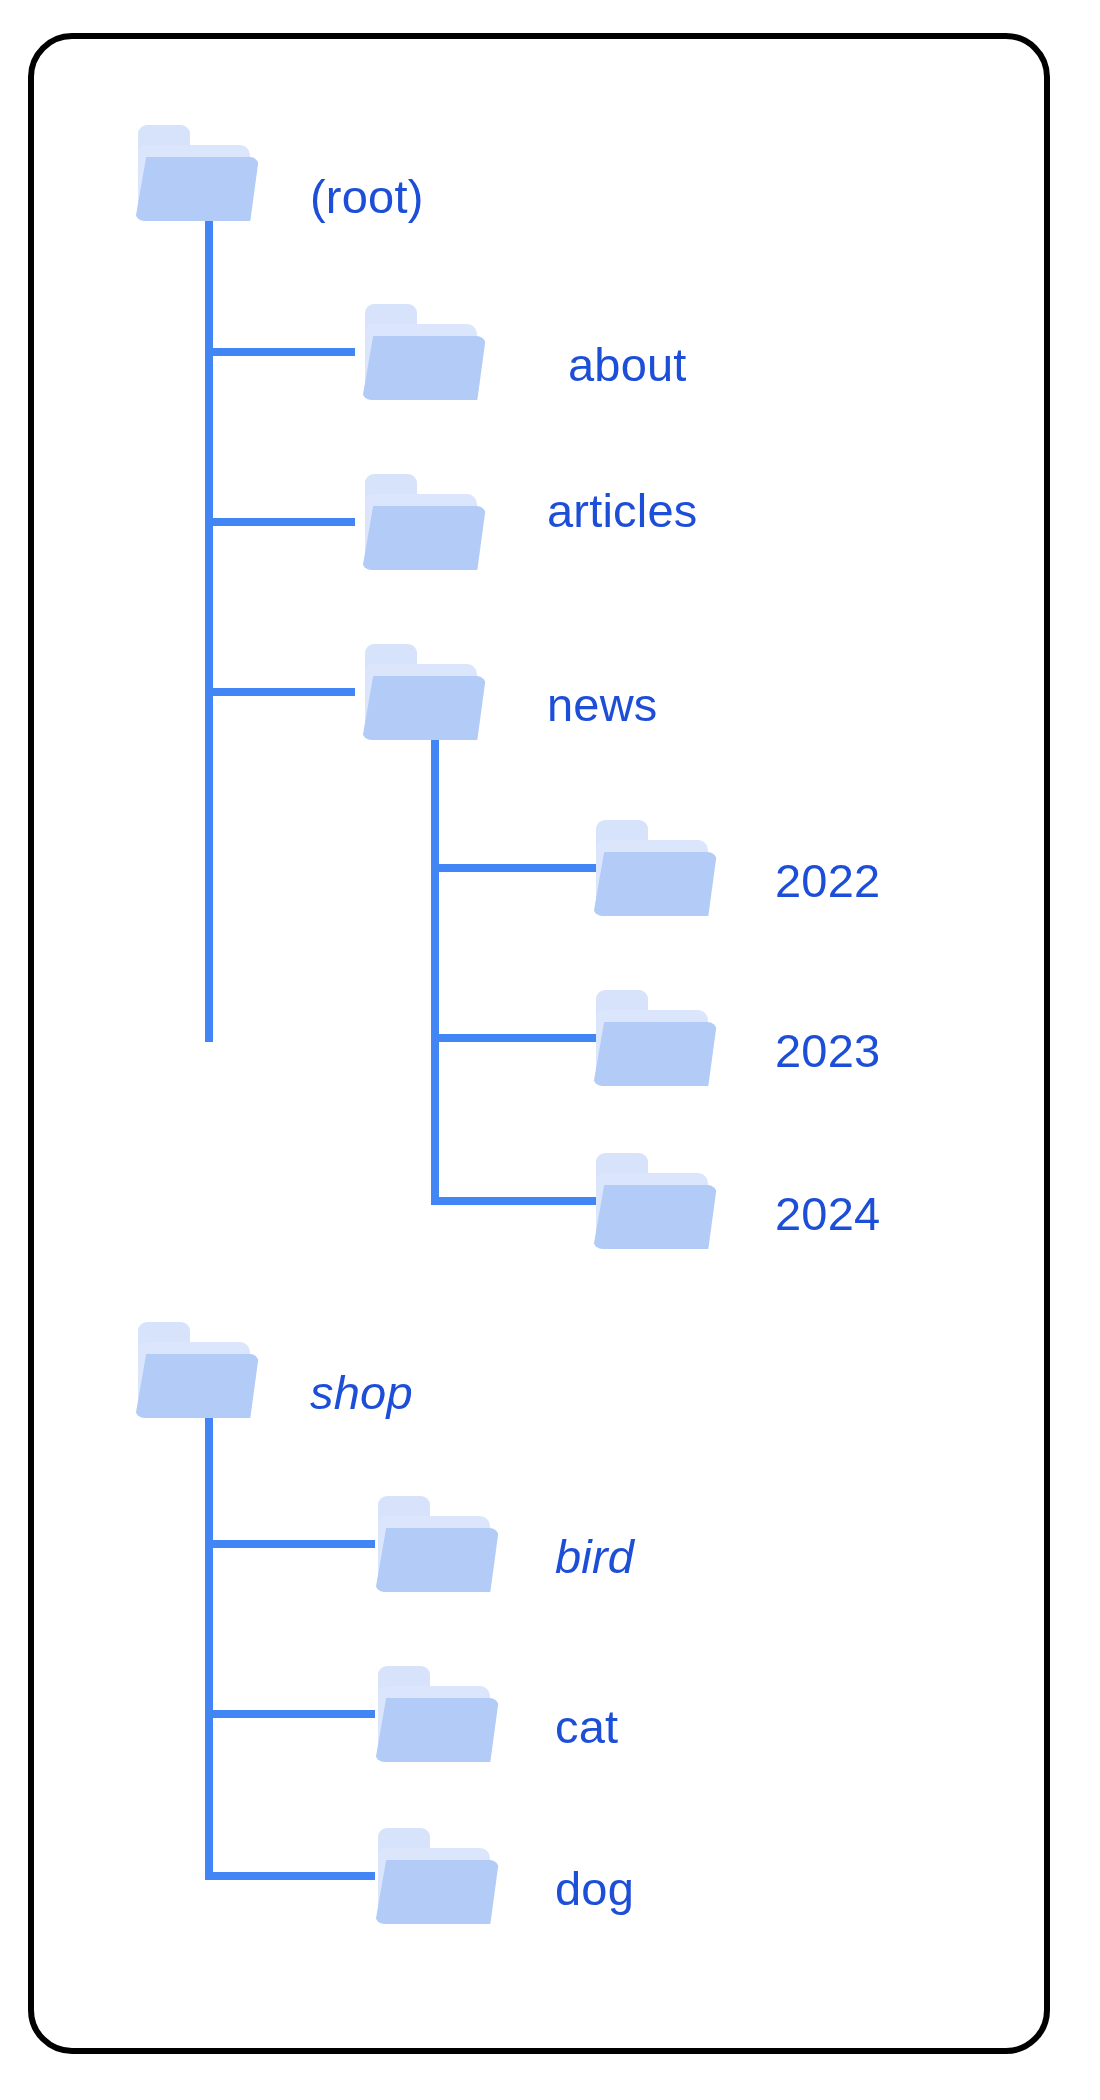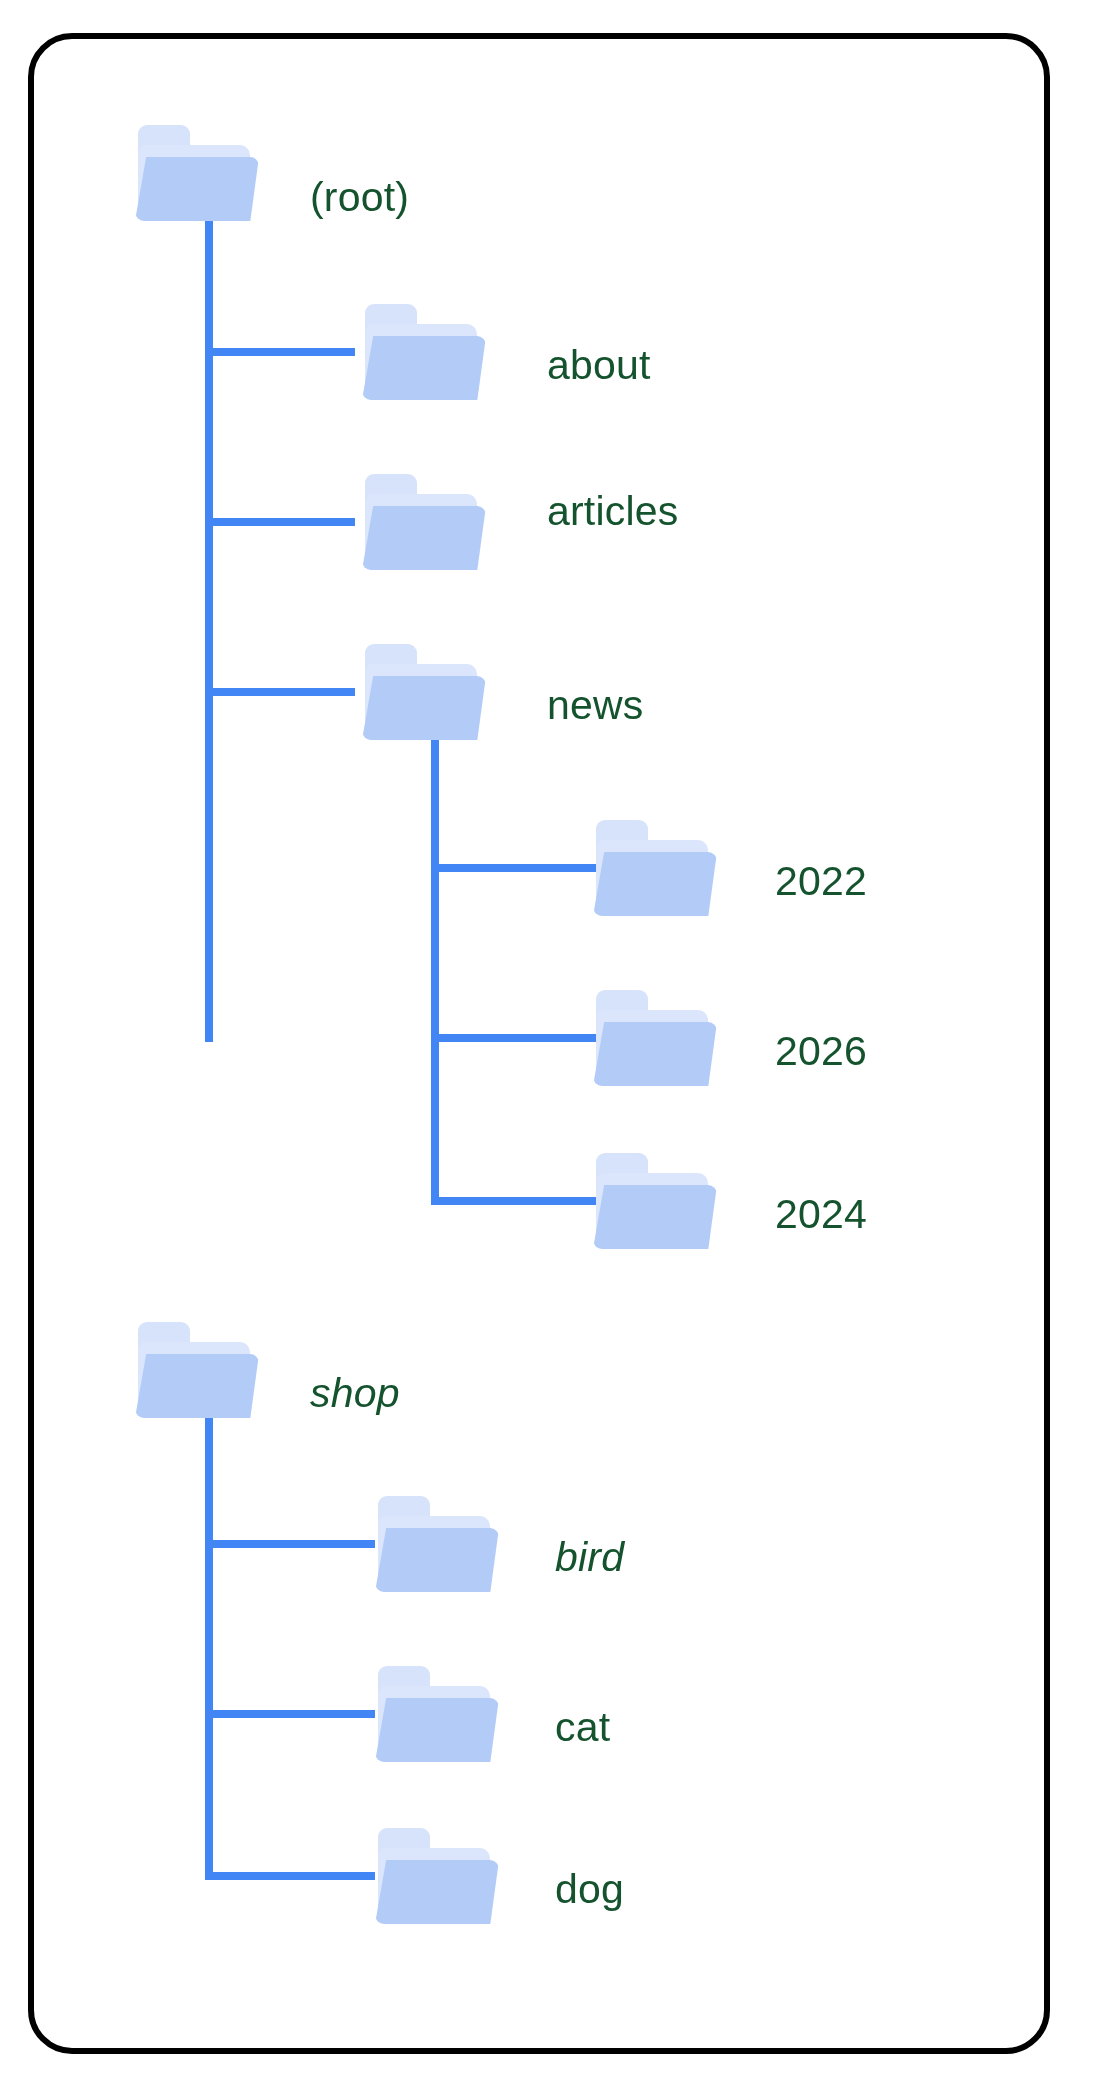--- a/index.html
+++ b/index.html
@@ -84,22 +84,22 @@
     clip-path: polygon(9% 0%, 100% 0%, 93% 100%, 0% 100%);
   }
   .folder.big {
     width: 124px;
     height: 96px;
   }
 
   
   .label {
     position: absolute;
-    color: #14532d;
-    font-size: 41px;
+    color: #1d4ed8;
+    font-size: 47px;
     line-height: 44px;
     font-weight: 400;
     white-space: nowrap;
     letter-spacing: 0.2px;
   }
 </style>
 </head>
 <body>
 
 <div id="stage">
@@ -140,21 +140,21 @@
       </div>
       <div class="label" style="left:310px; top:175px;">(root)</div>
     </div>
 
     <div>
       <div class="folder" style="left:362px; top:304px;">
         <div class="tab"></div>
         <div class="back"></div>
         <div class="front"></div>
       </div>
-      <div class="label" style="left:547px; top:343px;">about</div>
+      <div class="label" style="left:568px; top:343px;">about</div>
     </div>
 
     <div>
       <div class="folder" style="left:362px; top:474px;">
         <div class="tab"></div>
         <div class="back"></div>
         <div class="front"></div>
       </div>
       <div class="label" style="left:547px; top:489px;">articles</div>
     </div>
@@ -176,21 +176,21 @@
       </div>
       <div class="label" style="left:775px; top:859px;">2022</div>
     </div>
 
     <div>
       <div class="folder" style="left:593px; top:990px;">
         <div class="tab"></div>
         <div class="back"></div>
         <div class="front"></div>
       </div>
-      <div class="label" style="left:775px; top:1029px;">2026</div>
+      <div class="label" style="left:775px; top:1029px;">2023</div>
     </div>
 
     <div>
       <div class="folder" style="left:593px; top:1153px;">
         <div class="tab"></div>
         <div class="back"></div>
         <div class="front"></div>
       </div>
       <div class="label" style="left:775px; top:1192px;">2024</div>
     </div>

